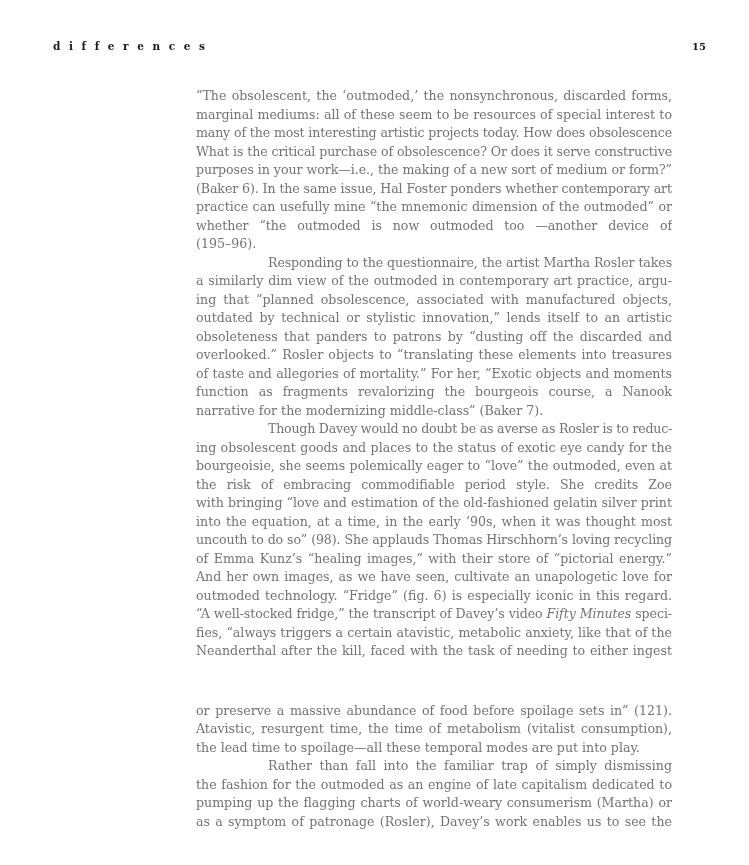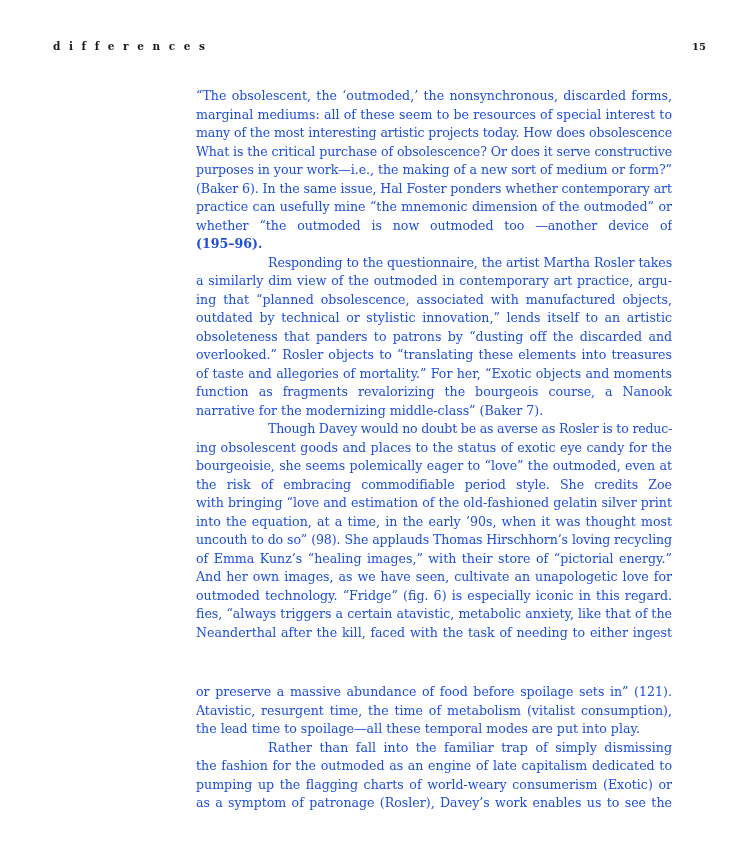--- a/index.html
+++ b/index.html
@@ -10,21 +10,21 @@
     font-size: 10.5px; letter-spacing: 8.6px; color: #1a1a1a;
   }
   .page-number {
     position: absolute; right: 43px; top: 41px;
     font-family: "DejaVu Serif", serif; font-weight: bold;
     font-size: 10px; color: #1a1a1a;
   }
   .body-text {
     position: absolute; left: 196px; top: 87px; width: 476px;
     font-family: "DejaVu Serif", serif; font-size: 12.6px;
-    line-height: 18.5px; color: #1d4ed8;
+    line-height: 18.5px; color: #737373;
   }
   .line {
     display: block; white-space: nowrap; height: 18.5px;
     text-align: justify; text-align-last: justify;
     overflow: visible;
   }
   .line.last { text-align-last: left; }
   .line.indent { padding-left: 72px; }
   .line i { font-style: italic; }
 </style>
@@ -38,21 +38,21 @@
 
   <div>
     <span class="line" style="white-space: normal; display: block; height: 18.5px; overflow: hidden;">“The obsolescent, the ‘outmoded,’ the nonsynchronous, discarded forms,</span>
     <span class="line" style="white-space: normal; display: block; height: 18.5px; overflow: hidden;">marginal mediums: all of these seem to be resources of special interest to</span>
     <span class="line" style="white-space: normal; display: block; letter-spacing: -0.012em; height: 18.5px; overflow: hidden;">many of the most interesting artistic projects today. How does obsolescence</span>
     <span class="line" style="white-space: normal; display: block; letter-spacing: -0.01em; height: 18.5px; overflow: hidden;">What is the critical purchase of obsolescence? Or does it serve constructive</span>
     <span class="line" style="white-space: normal; display: block; letter-spacing: -0.004em; height: 18.5px; overflow: hidden;">purposes in your work—i.e., the making of a new sort of medium or form?”</span>
     <span class="line" style="white-space: normal; display: block; letter-spacing: -0.008em; height: 18.5px; overflow: hidden;">(Baker 6). In the same issue, Hal Foster ponders whether contemporary art</span>
     <span class="line" style="white-space: normal; display: block; height: 18.5px; overflow: hidden;">practice can usefully mine “the mnemonic dimension of the outmoded” or</span>
     <span class="line" style="white-space: normal; display: block; letter-spacing: -0.005em; height: 18.5px; overflow: hidden;">whether “the outmoded is now outmoded too —another device of fashion?”</span>
-    <span class="line last" style="white-space: normal; display: block; height: 18.5px; overflow: hidden; font-weight: bold;">(195–96).</span>
+    <span class="line last" style="white-space: normal; display: block; height: 18.5px; overflow: hidden;">(195–96).</span>
   </div>
 
   <div>
     <span class="line indent" style="white-space: normal; display: block; letter-spacing: -0.008em; height: 18.5px; overflow: hidden;">Responding to the questionnaire, the artist Martha Rosler takes</span>
     <span class="line" style="white-space: normal; display: block; height: 18.5px; overflow: hidden;">a similarly dim view of the outmoded in contemporary art practice, argu-</span>
     <span class="line" style="white-space: normal; display: block; height: 18.5px; overflow: hidden;">ing that “planned obsolescence, associated with manufactured objects,</span>
     <span class="line" style="white-space: normal; display: block; height: 18.5px; overflow: hidden;">outdated by technical or stylistic innovation,” lends itself to an artistic</span>
     <span class="line" style="white-space: normal; display: block; letter-spacing: -0.003em; height: 18.5px; overflow: hidden;">obsoleteness that panders to patrons by “dusting off the discarded and the</span>
     <span class="line" style="white-space: normal; display: block; height: 18.5px; overflow: hidden;">overlooked.” Rosler objects to “translating these elements into treasures</span>
     <span class="line" style="white-space: normal; display: block; height: 18.5px; overflow: hidden;">of taste and allegories of mortality.” For her, “Exotic objects and moments</span>
@@ -64,26 +64,27 @@
     <span class="line indent" style="white-space: normal; display: block; letter-spacing: -0.018em; height: 18.5px; overflow: hidden;">Though Davey would no doubt be as averse as Rosler is to reduc-</span>
     <span class="line" style="white-space: normal; display: block; height: 18.5px; overflow: hidden;">ing obsolescent goods and places to the status of exotic eye candy for the</span>
     <span class="line" style="white-space: normal; display: block; height: 18.5px; overflow: hidden;">bourgeoisie, she seems polemically eager to “love” the outmoded, even at</span>
     <span class="line" style="white-space: normal; display: block; letter-spacing: -0.004em; height: 18.5px; overflow: hidden;">the risk of embracing commodifiable period style. She credits Zoe Leonard</span>
     <span class="line" style="white-space: normal; display: block; height: 18.5px; overflow: hidden;">with bringing “love and estimation of the old-fashioned gelatin silver print</span>
     <span class="line" style="white-space: normal; display: block; height: 18.5px; overflow: hidden;">into the equation, at a time, in the early ’90s, when it was thought most</span>
     <span class="line" style="white-space: normal; display: block; letter-spacing: -0.009em; height: 18.5px; overflow: hidden;">uncouth to do so” (98). She applauds Thomas Hirschhorn’s loving recycling</span>
     <span class="line" style="white-space: normal; display: block; height: 18.5px; overflow: hidden;">of Emma Kunz’s “healing images,” with their store of “pictorial energy.”</span>
     <span class="line" style="white-space: normal; display: block; height: 18.5px; overflow: hidden;">And her own images, as we have seen, cultivate an unapologetic love for</span>
     <span class="line" style="white-space: normal; display: block; height: 18.5px; overflow: hidden;">outmoded technology. “Fridge” (fig. 6) is especially iconic in this regard.</span>
+    <span class="line" style="white-space: normal; display: block; letter-spacing: -0.007em; height: 18.5px; overflow: hidden;"><span>“A well-stocked fridge,” the transcript of Davey’s video </span><i>Fifty Minutes</i><span> speci-</span></span>
     <span class="line" style="white-space: normal; display: block; height: 18.5px; overflow: hidden;">fies, “always triggers a certain atavistic, metabolic anxiety, like that of the</span>
     <span class="line" style="white-space: normal; display: block; height: 18.5px; overflow: hidden;">Neanderthal after the kill, faced with the task of needing to either ingest</span>
     <span class="line" style="white-space: normal; display: block; height: 18.5px; overflow: hidden; margin-top: 41px;">or preserve a massive abundance of food before spoilage sets in” (121).</span>
     <span class="line" style="white-space: normal; display: block; height: 18.5px; overflow: hidden;">Atavistic, resurgent time, the time of metabolism (vitalist consumption),</span>
     <span class="line last" style="white-space: normal; display: block; height: 18.5px; overflow: hidden;">the lead time to spoilage—all these temporal modes are put into play.</span>
   </div>
 
   <div>
     <span class="line indent" style="white-space: normal; display: block; height: 18.5px; overflow: hidden;">Rather than fall into the familiar trap of simply dismissing</span>
     <span class="line" style="white-space: normal; display: block; height: 18.5px; overflow: hidden;">the fashion for the outmoded as an engine of late capitalism dedicated to</span>
-    <span class="line" style="white-space: normal; display: block; height: 18.5px; overflow: hidden;">pumping up the flagging charts of world-weary consumerism (Exotic) or</span>
+    <span class="line" style="white-space: normal; display: block; height: 18.5px; overflow: hidden;">pumping up the flagging charts of world-weary consumerism (Martha) or</span>
     <span class="line" style="white-space: normal; display: block; height: 18.5px; overflow: hidden;">as a symptom of patronage (Rosler), Davey’s work enables us to see the</span>
   </div>
 </div>
 
 </body></html>

